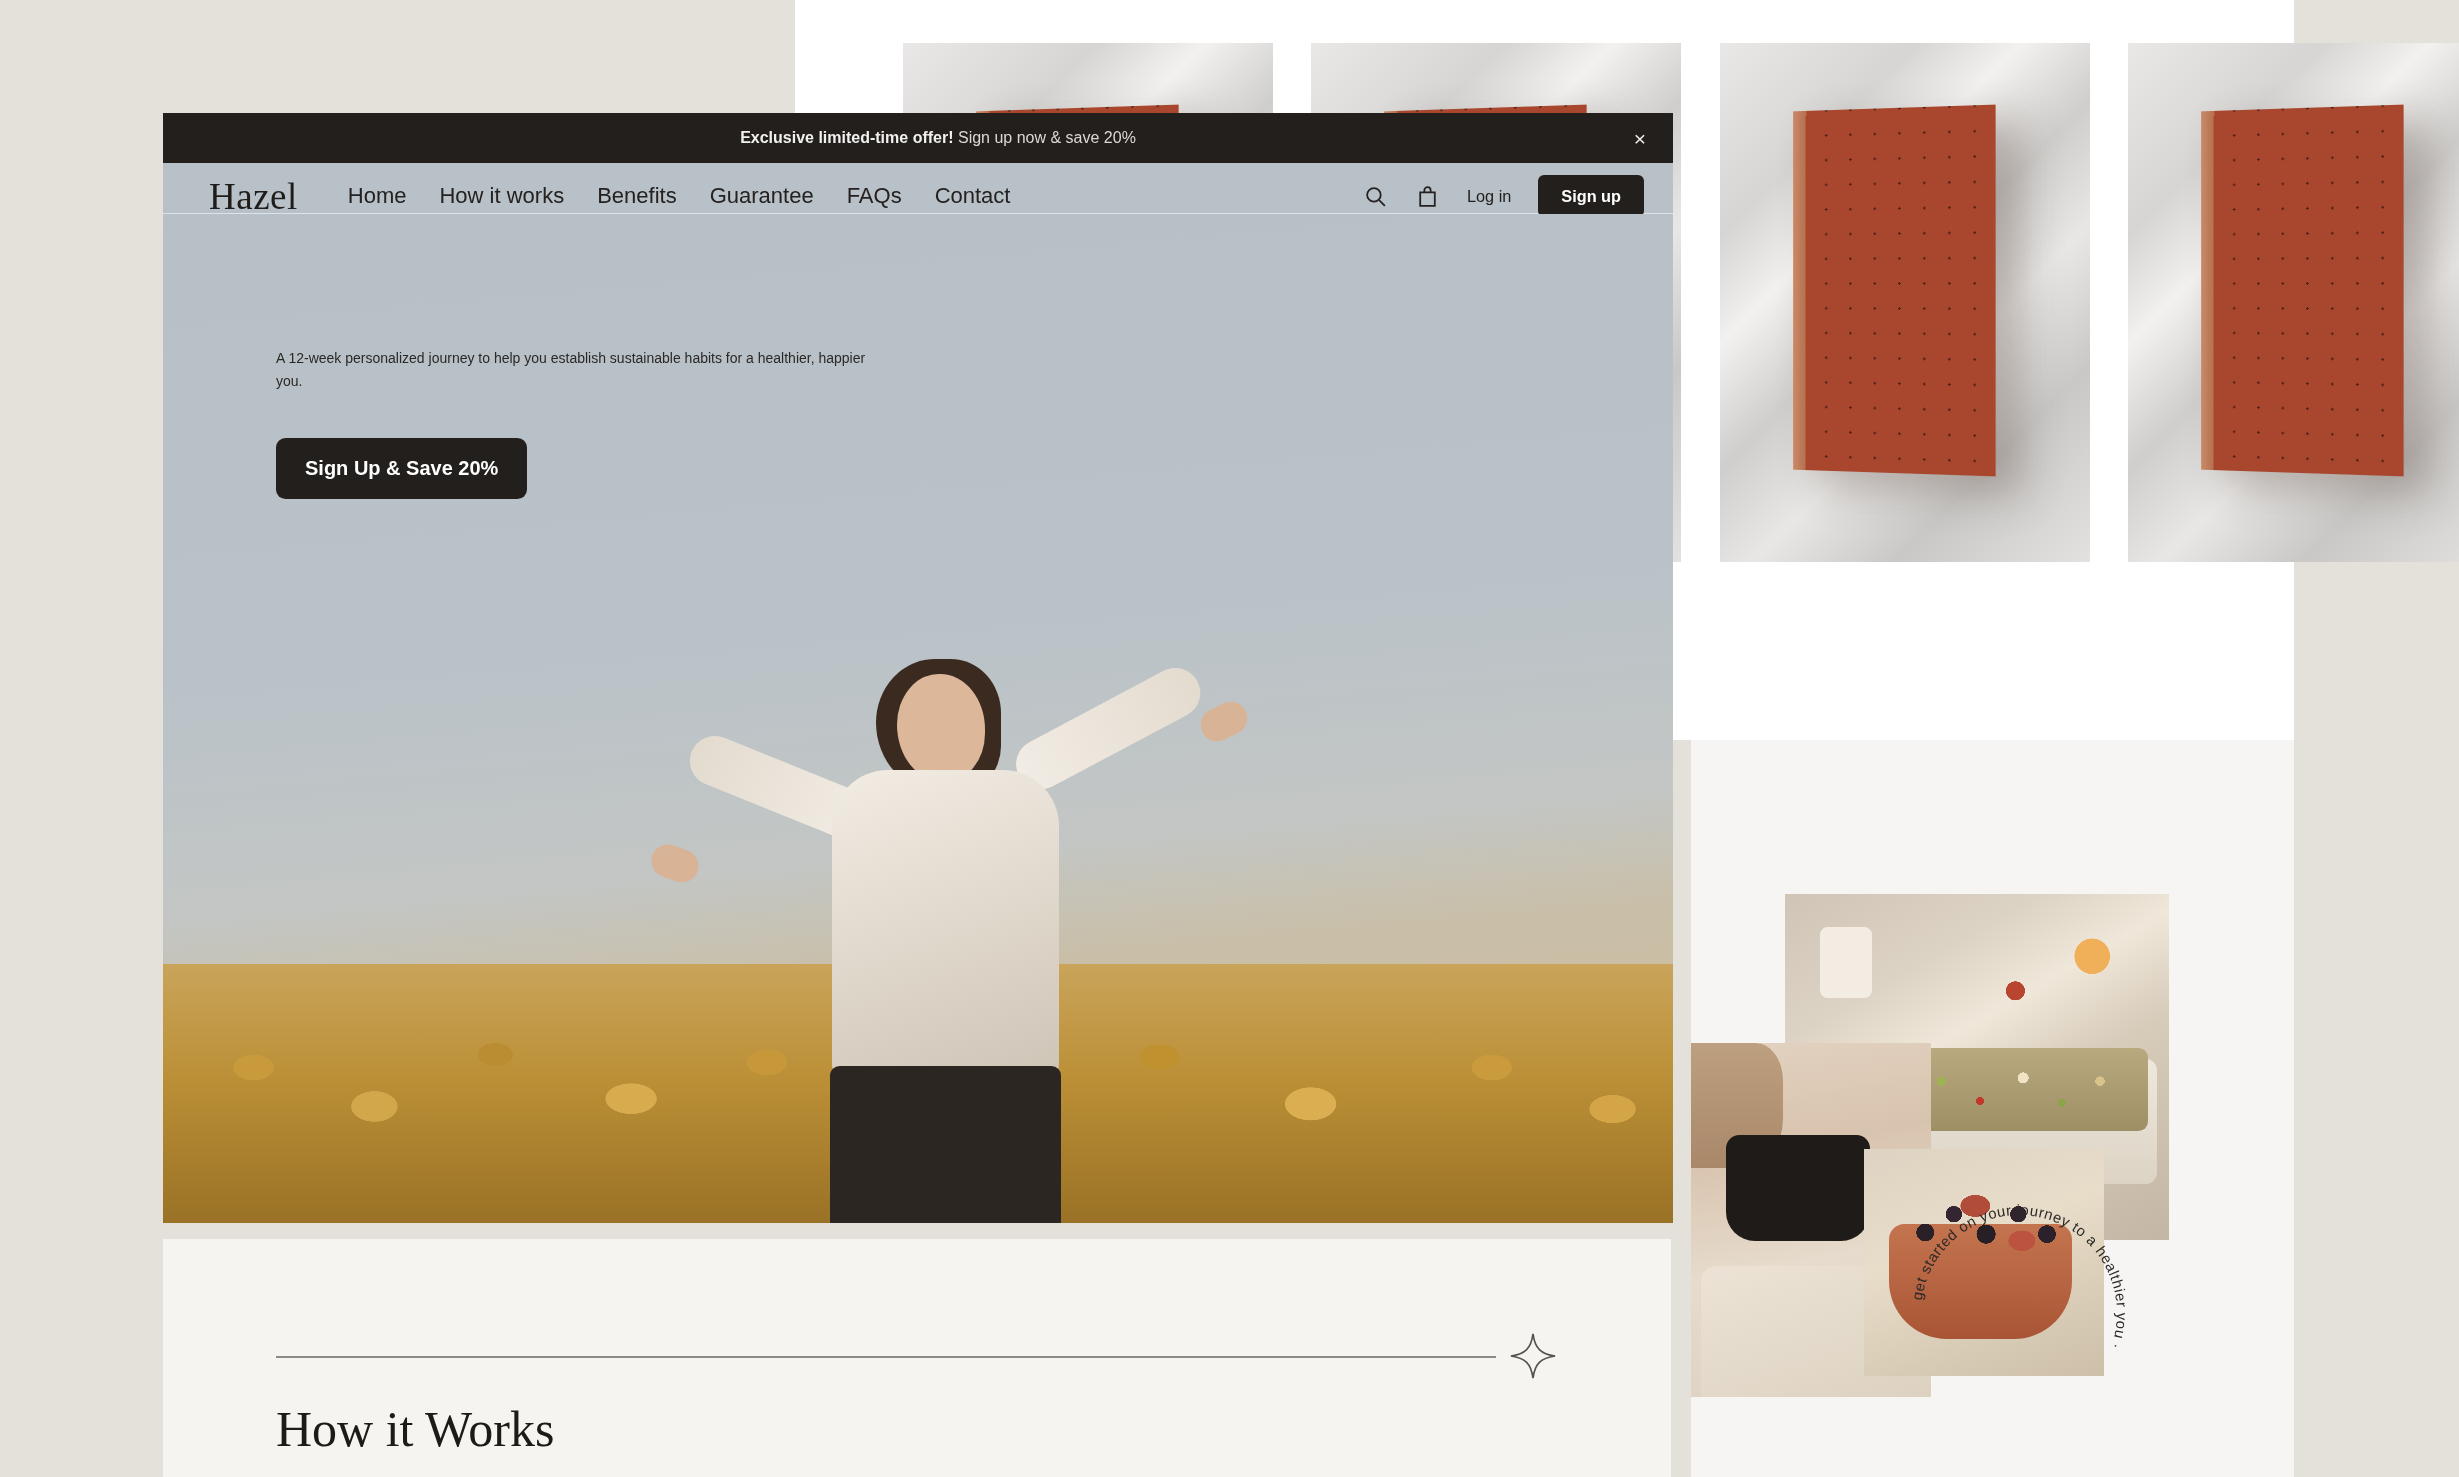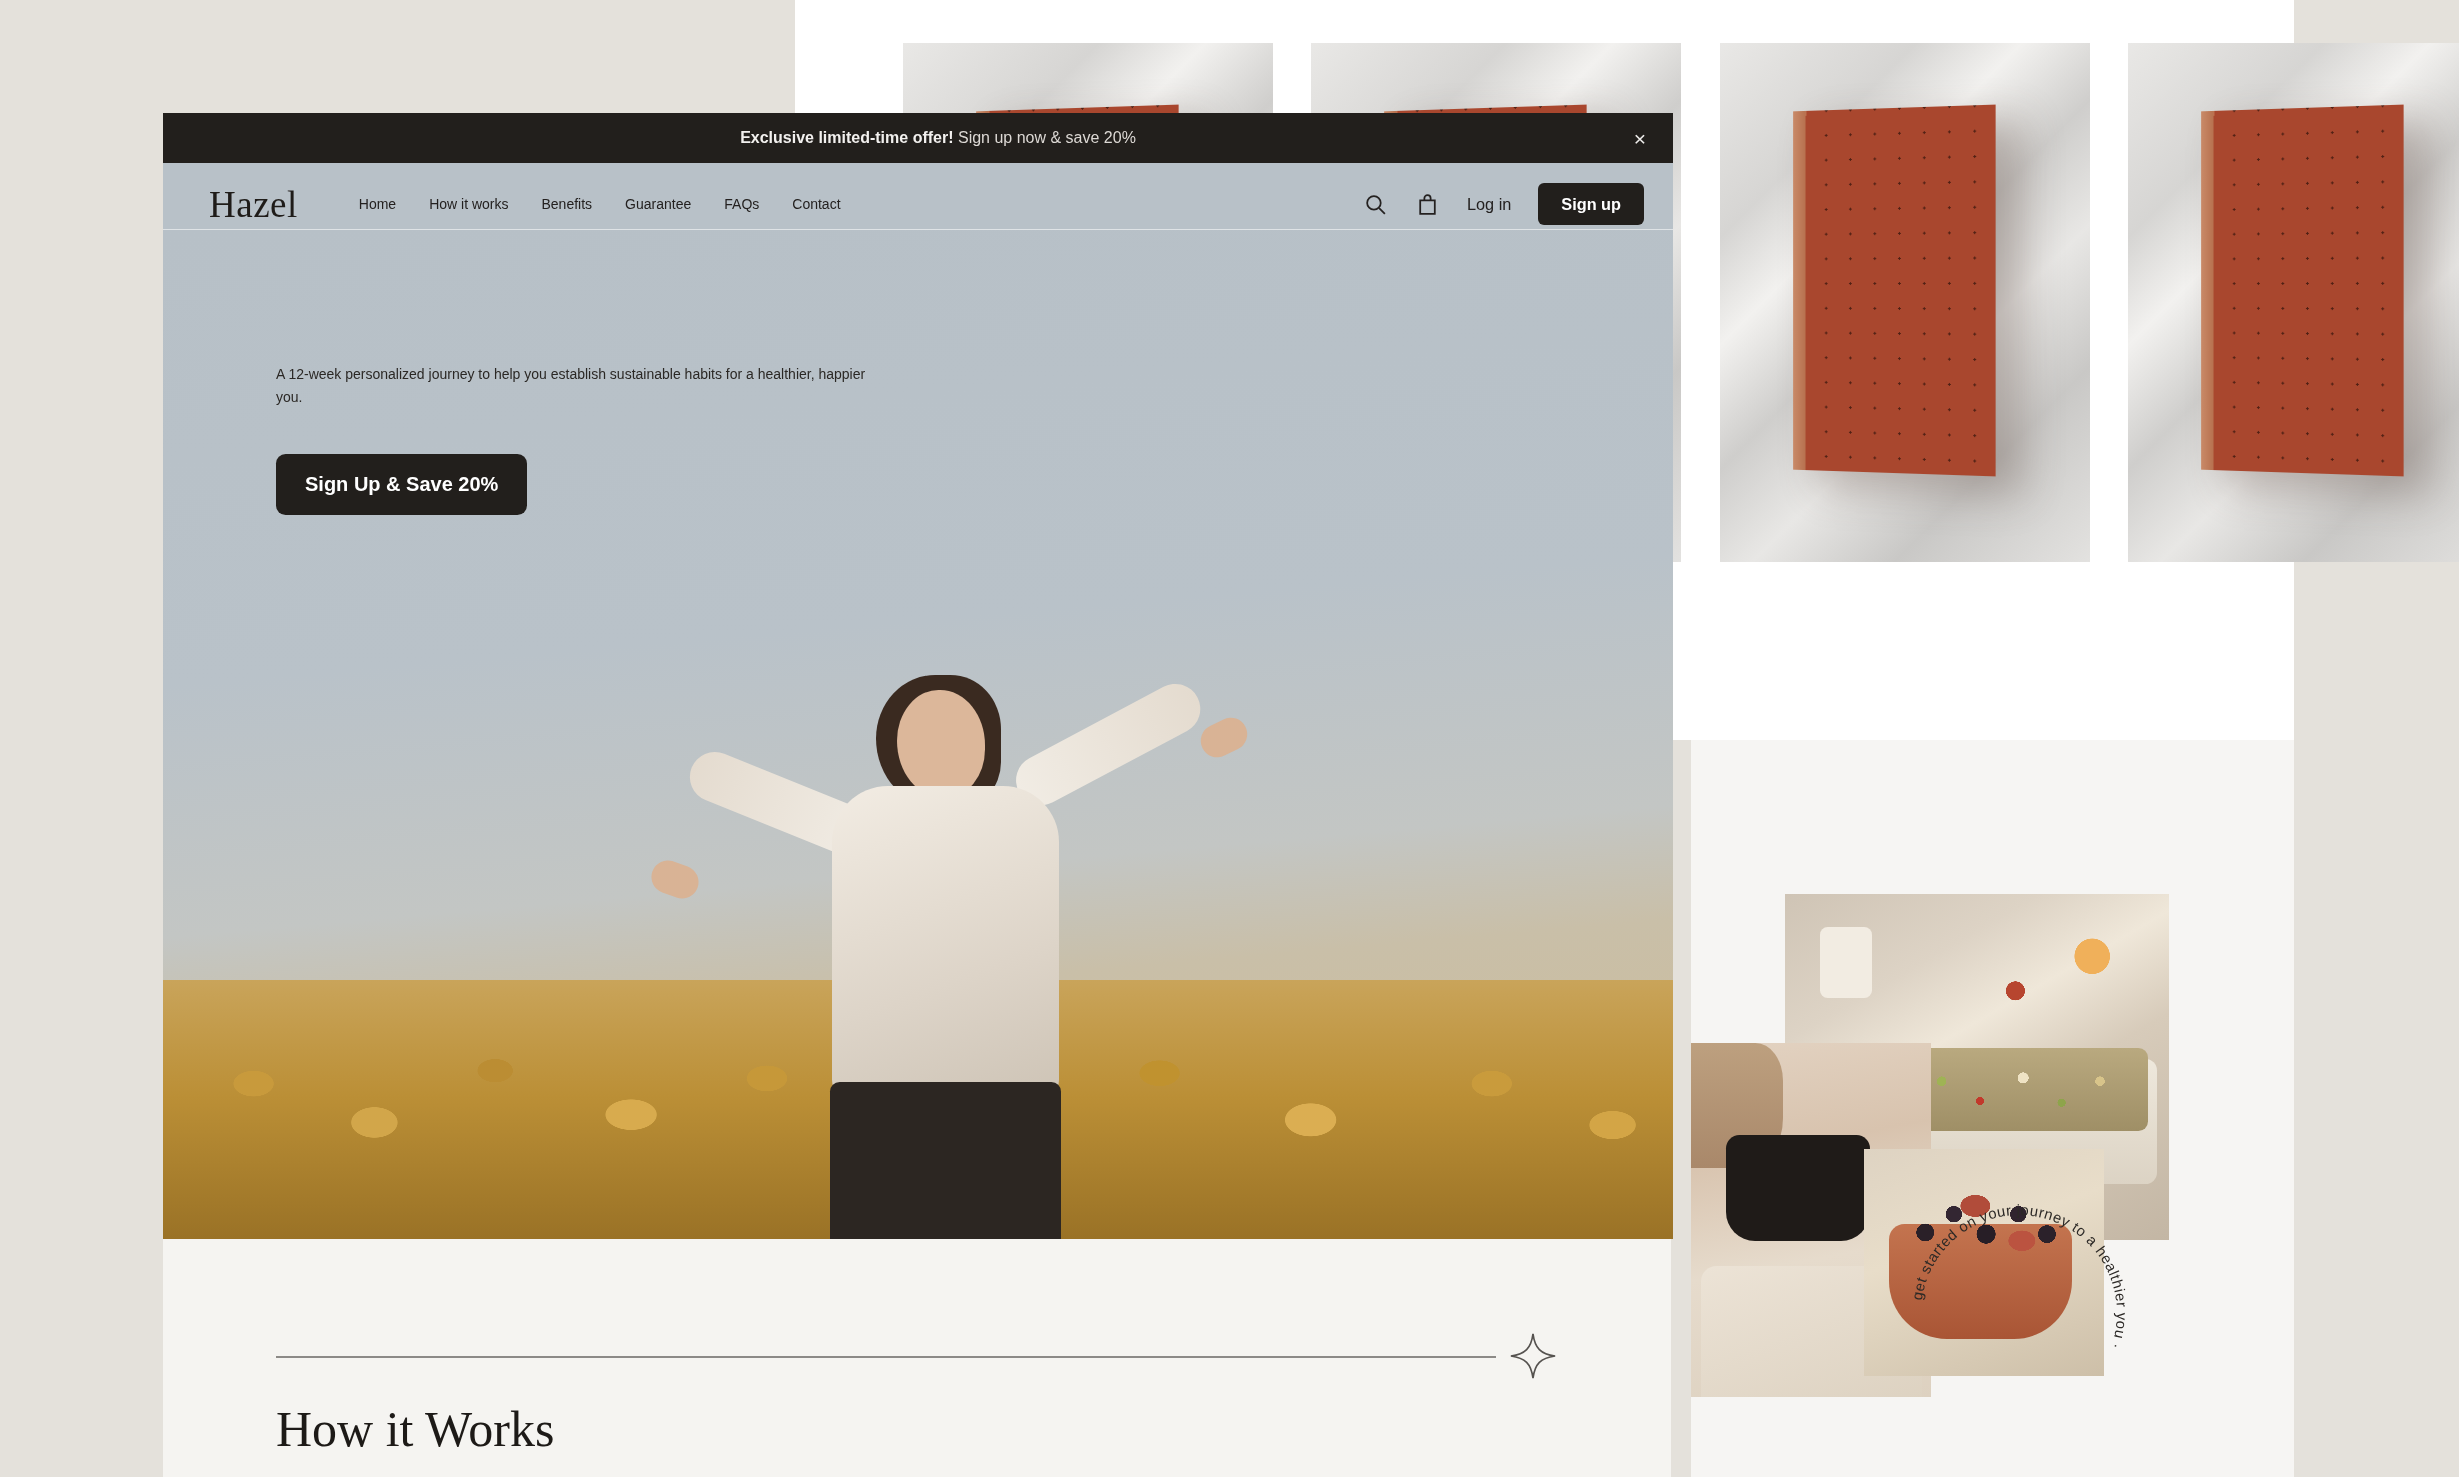--- a/index.html
+++ b/index.html
@@ -119,35 +119,34 @@
   .announce-text span.light { font-weight: 400; color: #ddd9d5; }
   .announce-close {
     position: absolute; right: 27px; top: 50%;
     transform: translateY(-50%);
     font-size: 21px; color: #efedeb; line-height: 1;
     cursor: pointer;
   }
 
   .nav {
     position: relative;
-    height: 67px;
+    height: 51px;
     background: #b8c1c8;
     display: flex; align-items: center;
     padding: 16px 29px 0 46px;
     border-bottom: 1.9px solid rgba(255,255,255,.55);
-    gap: 11px;
   }
   .brand {
     font-family: "Liberation Serif", serif;
     font-size: 37px; color: #1f1c19; letter-spacing: 0.5px;
     margin-right: 50px;
   }
   .nav-links { display: flex; align-items: center; gap: 33px; }
   .nav-links a {
-    font-size: 14px; color: #242120; text-decoration: none;
+    font-size: 22px; color: #242120; text-decoration: none;
   }
   .nav-right { margin-left: auto; display: flex; align-items: center; gap: 27px; }
   .nav-icon { width: 25px; height: 25px; display:block; cursor: pointer; }
   .nav-login { font-size: 16.3px; color: #242120; text-decoration: none; }
   .btn-signup {
     background: #221f1c; color: #fff;
     font-size: 16.3px; font-weight: 700;
     padding: 11.5px 23px; border-radius: 6px;
     border: none; cursor: pointer;
     font-family: "Liberation Sans", sans-serif;

